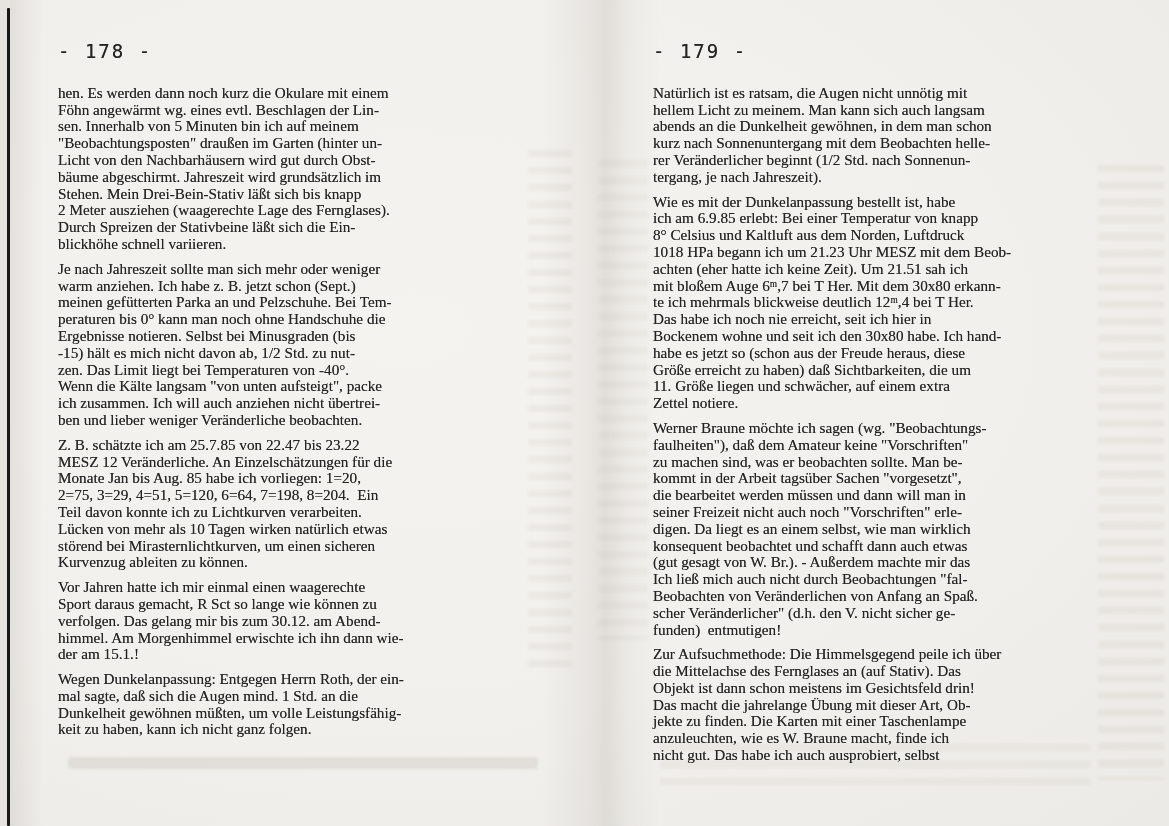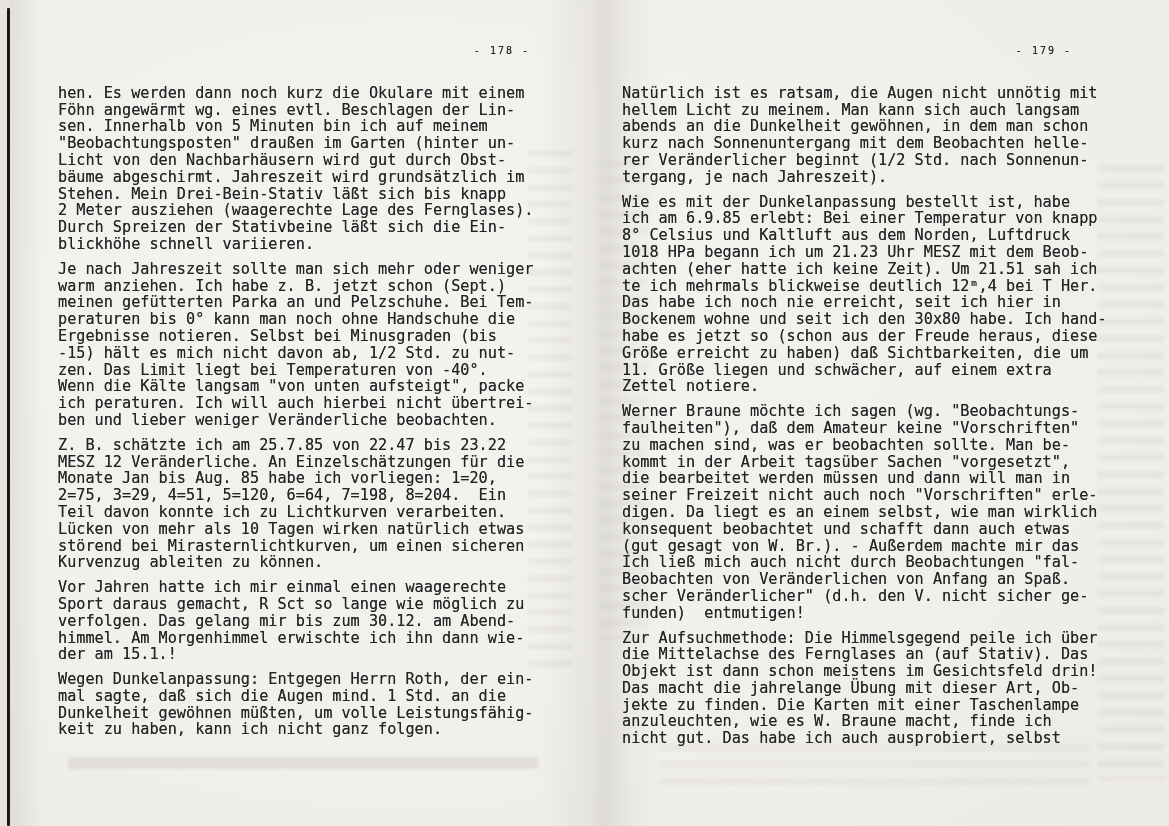--- a/index.html
+++ b/index.html
@@ -29,27 +29,27 @@
     position:absolute;left:540px;top:0;width:120px;height:826px;
     background:linear-gradient(90deg, rgba(90,85,75,0) 0%, rgba(90,85,75,0.07) 40%, rgba(90,85,75,0.12) 55%, rgba(90,85,75,0.04) 75%, rgba(90,85,75,0) 100%);
   }
   .page{
     position:absolute;top:43px;
     color:#242424;
     font-size:15.2px;line-height:16.8px;
     text-shadow:0 0 0.6px rgba(35,35,35,0.65);
   }
   .page-left{left:58px;width:472px;}
-  .page-right{left:622px;width:484px;}
+  .page-right{left:653px;width:484px;}
   .pagenum{
-    text-align:right;letter-spacing:2px;margin-bottom:25px;
-    font-size:10px;
+    text-align:left;letter-spacing:2px;margin-bottom:25px;
+    font-size:19px;
   }
   .page-right .pagenum{padding-right:34px;}
-  .para{margin:0 0 8px 0;}
+  .para{margin:0 0 8px 0;font-family:Liberation Serif, serif;}
   .tline{white-space:pre;}
   
   .ghost{position:absolute;pointer-events:none;filter:blur(1.4px);}
   .ghost-rows{
     background:repeating-linear-gradient(180deg,
       rgba(120,112,98,0.12) 0px, rgba(120,112,98,0.12) 7px,
       rgba(120,112,98,0) 7px, rgba(120,112,98,0) 17px);
   }
   .ghost-strip{background:rgba(120,112,98,0.16);border-radius:3px;}
 </style>
@@ -86,36 +86,36 @@
         </div>
         <div class="para">
           <div class="tline">Je nach Jahreszeit sollte man sich mehr oder weniger</div>
           <div class="tline">warm anziehen. Ich habe z. B. jetzt schon (Sept.)</div>
           <div class="tline">meinen gefütterten Parka an und Pelzschuhe. Bei Tem-</div>
           <div class="tline">peraturen bis 0° kann man noch ohne Handschuhe die</div>
           <div class="tline">Ergebnisse notieren. Selbst bei Minusgraden (bis</div>
           <div class="tline">-15) hält es mich nicht davon ab, 1/2 Std. zu nut-</div>
           <div class="tline">zen. Das Limit liegt bei Temperaturen von -40°.</div>
           <div class="tline">Wenn die Kälte langsam "von unten aufsteigt", packe</div>
-          <div class="tline">ich peraturen. Ich will auch hierbei nicht übertrei-</div>
+          <div class="tline">ich zusammen. Ich will auch anziehen nicht übertrei-</div>
           <div class="tline">ben und lieber weniger Veränderliche beobachten.</div>
         </div>
         <div class="para">
           <div class="tline">Z. B. schätzte ich am 25.7.85 von 22.47 bis 23.22</div>
           <div class="tline">MESZ 12 Veränderliche. An Einzelschätzungen für die</div>
           <div class="tline">Monate Jan bis Aug. 85 habe ich vorliegen: 1=20,</div>
           <div class="tline">2=75, 3=29, 4=51, 5=120, 6=64, 7=198, 8=204.  Ein</div>
           <div class="tline">Teil davon konnte ich zu Lichtkurven verarbeiten.</div>
           <div class="tline">Lücken von mehr als 10 Tagen wirken natürlich etwas</div>
           <div class="tline">störend bei Mirasternlichtkurven, um einen sicheren</div>
           <div class="tline">Kurvenzug ableiten zu können.</div>
         </div>
         <div class="para">
           <div class="tline">Vor Jahren hatte ich mir einmal einen waagerechte</div>
-          <div class="tline">Sport daraus gemacht, R Sct so lange wie möglich zu</div>
+          <div class="tline">Sport daraus gemacht, R Sct so lange wie können zu</div>
           <div class="tline">verfolgen. Das gelang mir bis zum 30.12. am Abend-</div>
           <div class="tline">himmel. Am Morgenhimmel erwischte ich ihn dann wie-</div>
           <div class="tline">der am 15.1.!</div>
         </div>
         <div class="para">
           <div class="tline">Wegen Dunkelanpassung: Entgegen Herrn Roth, der ein-</div>
           <div class="tline">mal sagte, daß sich die Augen mind. 1 Std. an die</div>
           <div class="tline">Dunkelheit gewöhnen müßten, um volle Leistungsfähig-</div>
           <div class="tline">keit zu haben, kann ich nicht ganz folgen.</div>
         </div>
@@ -132,20 +132,21 @@
           <div class="tline">kurz nach Sonnenuntergang mit dem Beobachten helle-</div>
           <div class="tline">rer Veränderlicher beginnt (1/2 Std. nach Sonnenun-</div>
           <div class="tline">tergang, je nach Jahreszeit).</div>
         </div>
         <div class="para">
           <div class="tline">Wie es mit der Dunkelanpassung bestellt ist, habe</div>
           <div class="tline">ich am 6.9.85 erlebt: Bei einer Temperatur von knapp</div>
           <div class="tline">8° Celsius und Kaltluft aus dem Norden, Luftdruck</div>
           <div class="tline">1018 HPa begann ich um 21.23 Uhr MESZ mit dem Beob-</div>
           <div class="tline">achten (eher hatte ich keine Zeit). Um 21.51 sah ich</div>
+          <div class="tline">mit bloßem Auge 6ᵐ,7 bei T Her. Mit dem 30x80 erkann-</div>
           <div class="tline">te ich mehrmals blickweise deutlich 12ᵐ,4 bei T Her.</div>
           <div class="tline">Das habe ich noch nie erreicht, seit ich hier in</div>
           <div class="tline">Bockenem wohne und seit ich den 30x80 habe. Ich hand-</div>
           <div class="tline">habe es jetzt so (schon aus der Freude heraus, diese</div>
           <div class="tline">Größe erreicht zu haben) daß Sichtbarkeiten, die um</div>
           <div class="tline">11. Größe liegen und schwächer, auf einem extra</div>
           <div class="tline">Zettel notiere.</div>
         </div>
         <div class="para">
           <div class="tline">Werner Braune möchte ich sagen (wg. "Beobachtungs-</div>

